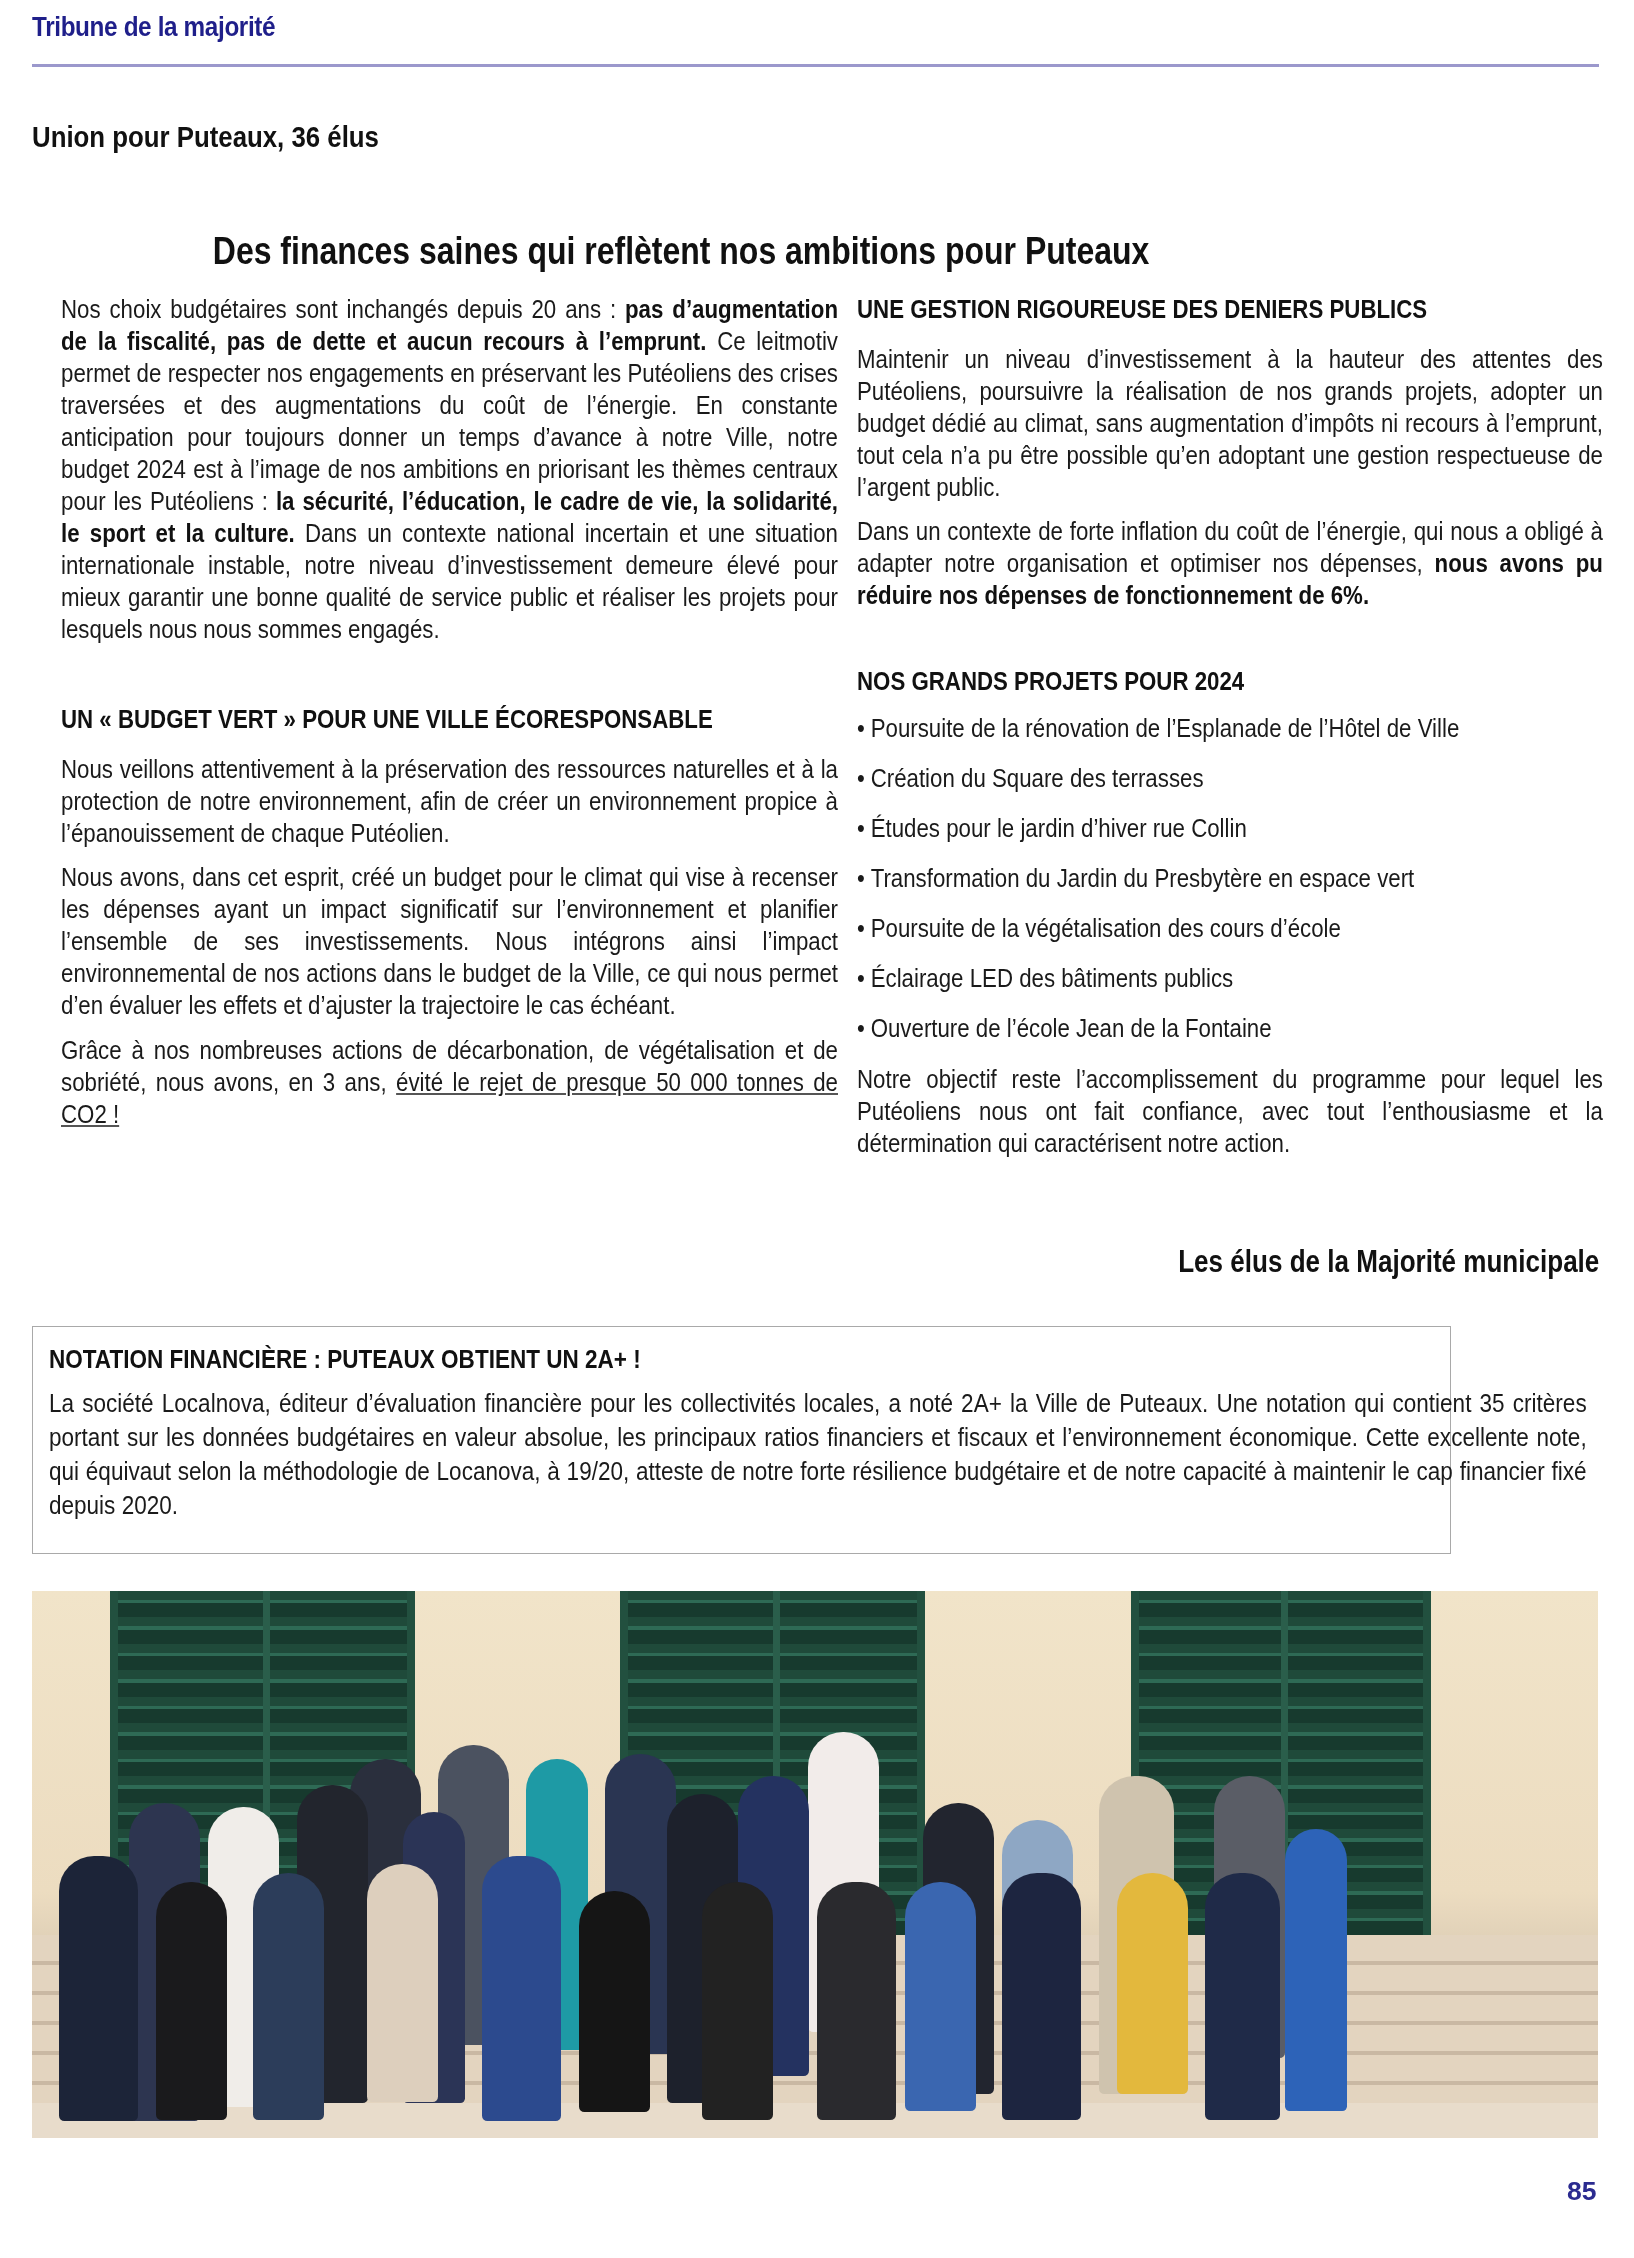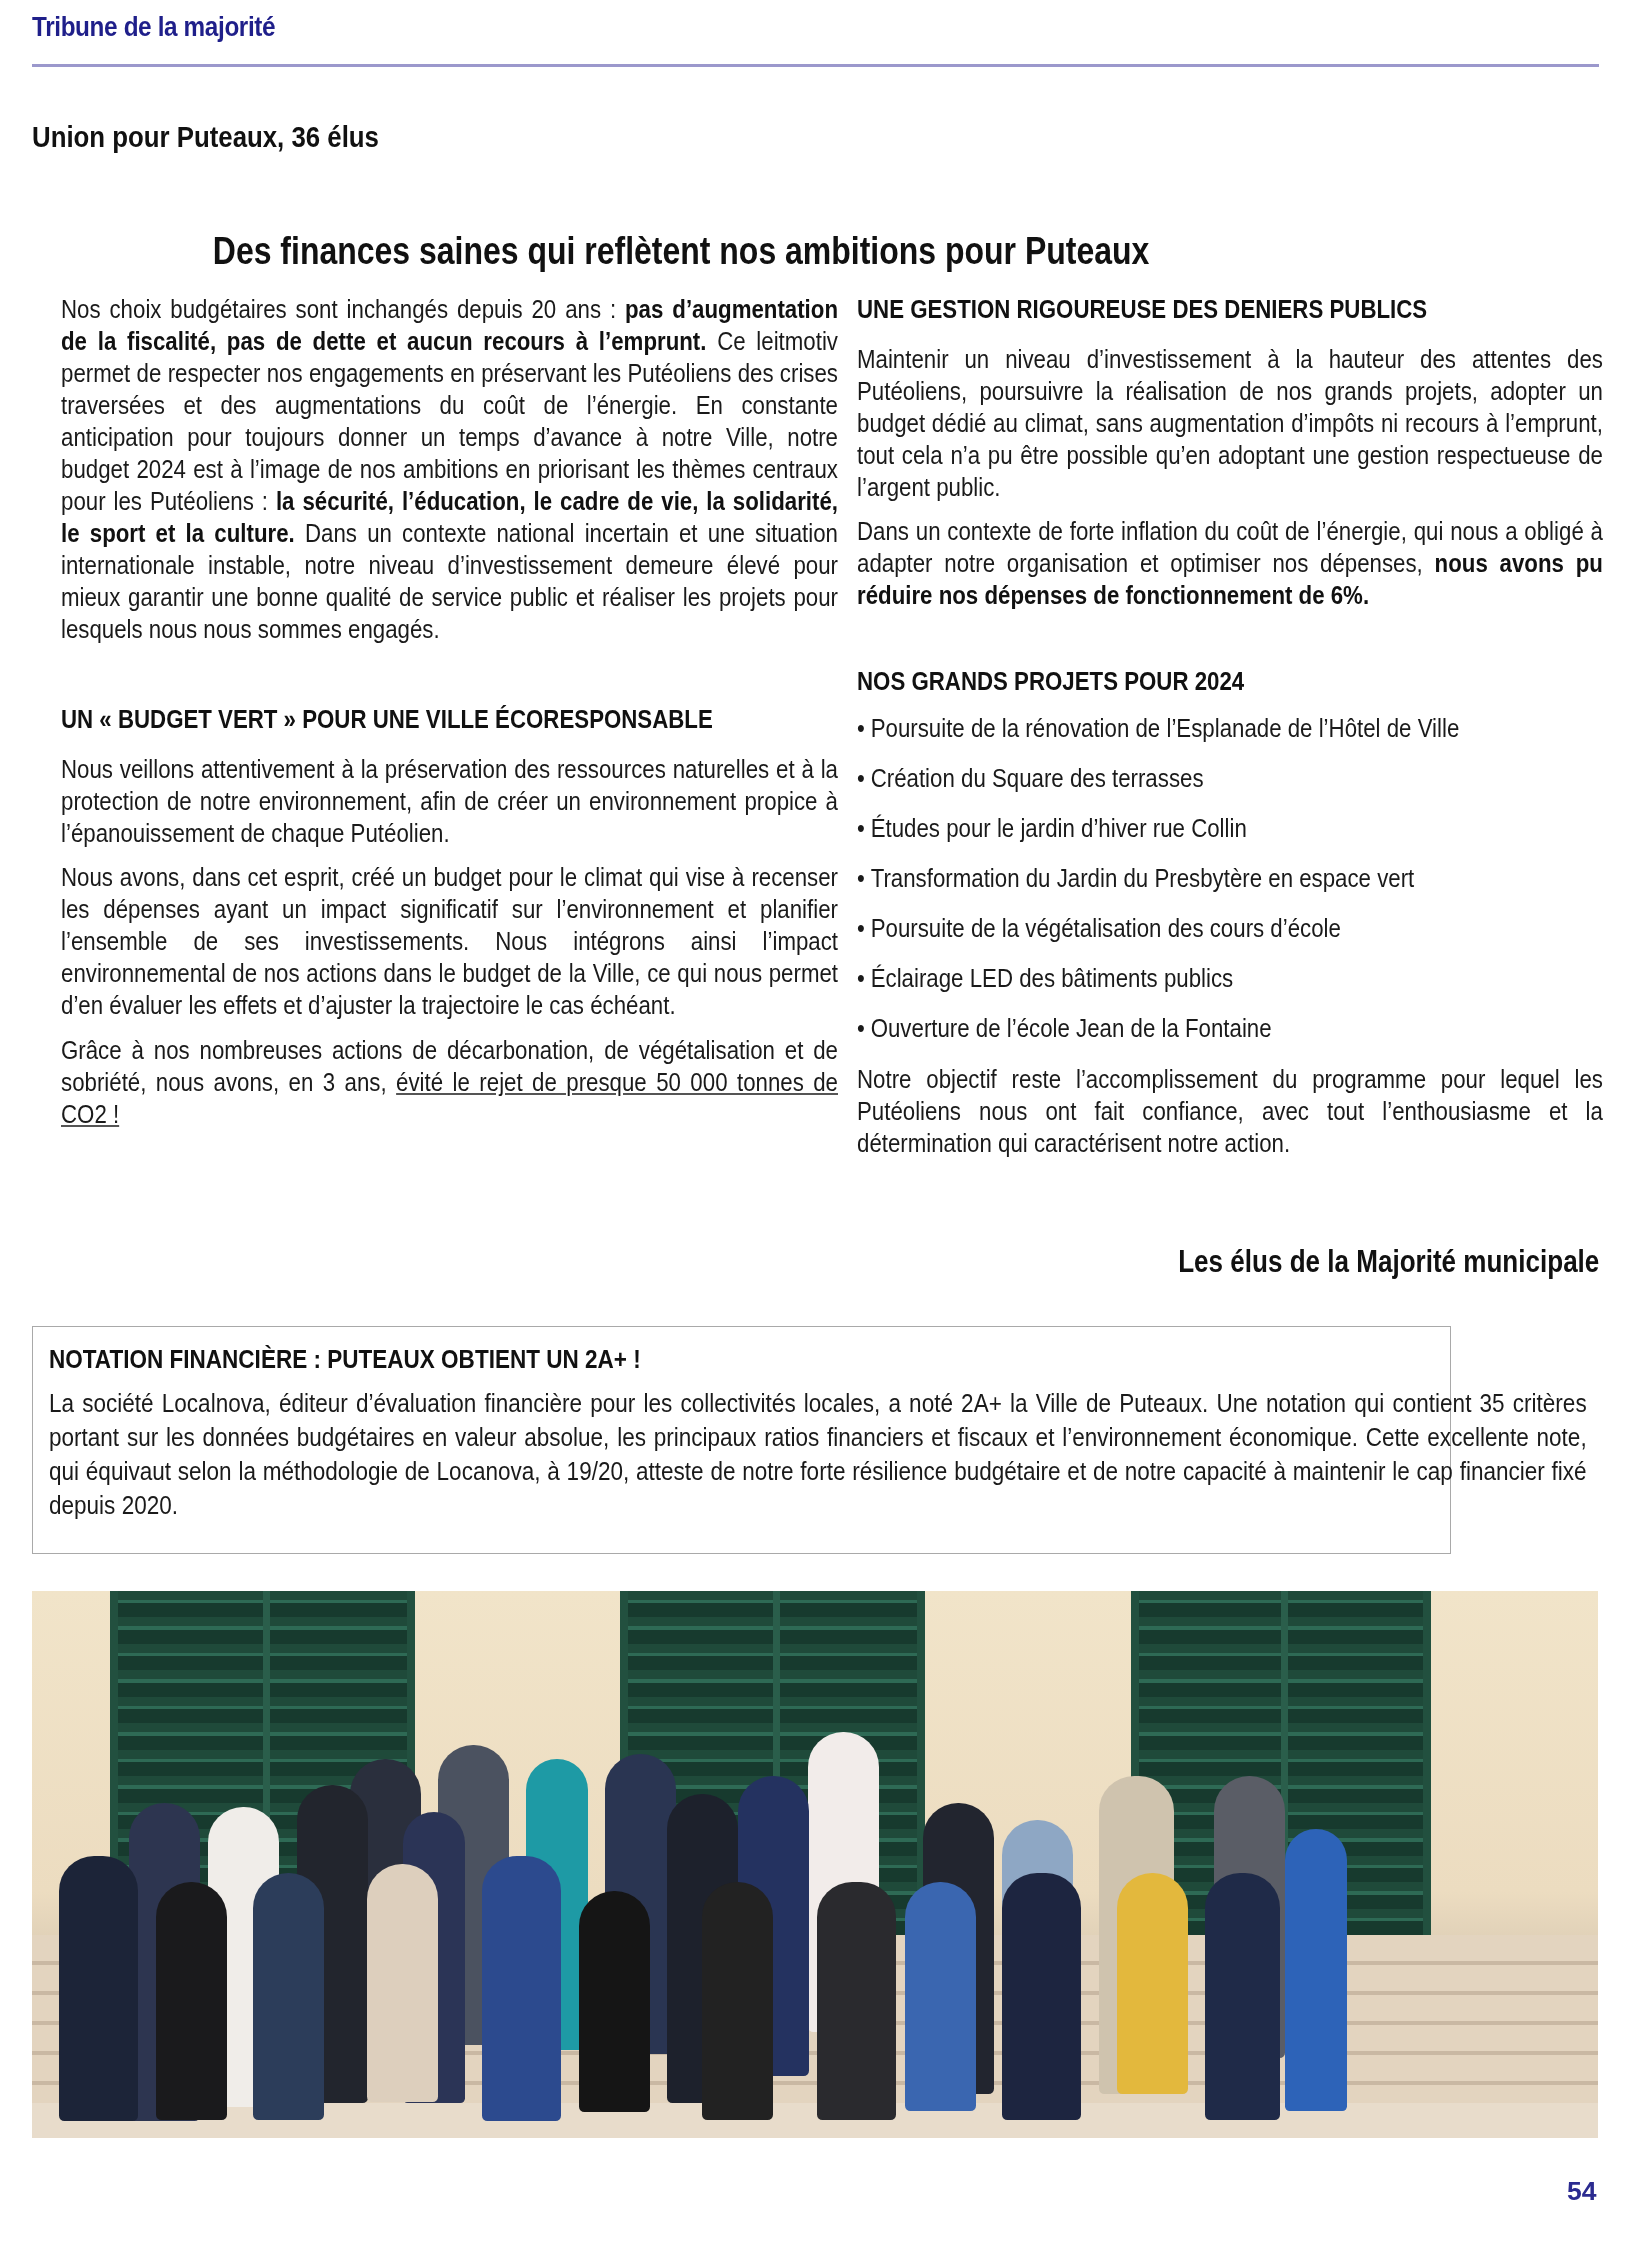--- a/index.html
+++ b/index.html
@@ -139,14 +139,14 @@
   <div class="person" style="left:450px; top:265px; width:79px; height:265px; background:#2c4a8e;"></div>
   <div class="person" style="left:547px; top:300px; width:71px; height:221px; background:#151515;"></div>
   <div class="person" style="left:670px; top:291px; width:71px; height:238px; background:#222;"></div>
   <div class="person" style="left:785px; top:291px; width:79px; height:238px; background:#2a2a2e;"></div>
   <div class="person" style="left:873px; top:291px; width:71px; height:229px; background:#3a66b0;"></div>
   <div class="person" style="left:970px; top:282px; width:79px; height:247px; background:#1d2540;"></div>
   <div class="person" style="left:1085px; top:282px; width:71px; height:221px; background:#e3b83d;"></div>
   <div class="person" style="left:1173px; top:282px; width:75px; height:247px; background:#1f2a48;"></div>
 </div>
 
-<div class="page-number">54</div>
+<div class="page-number">85</div>
 
 
 </body></html>

